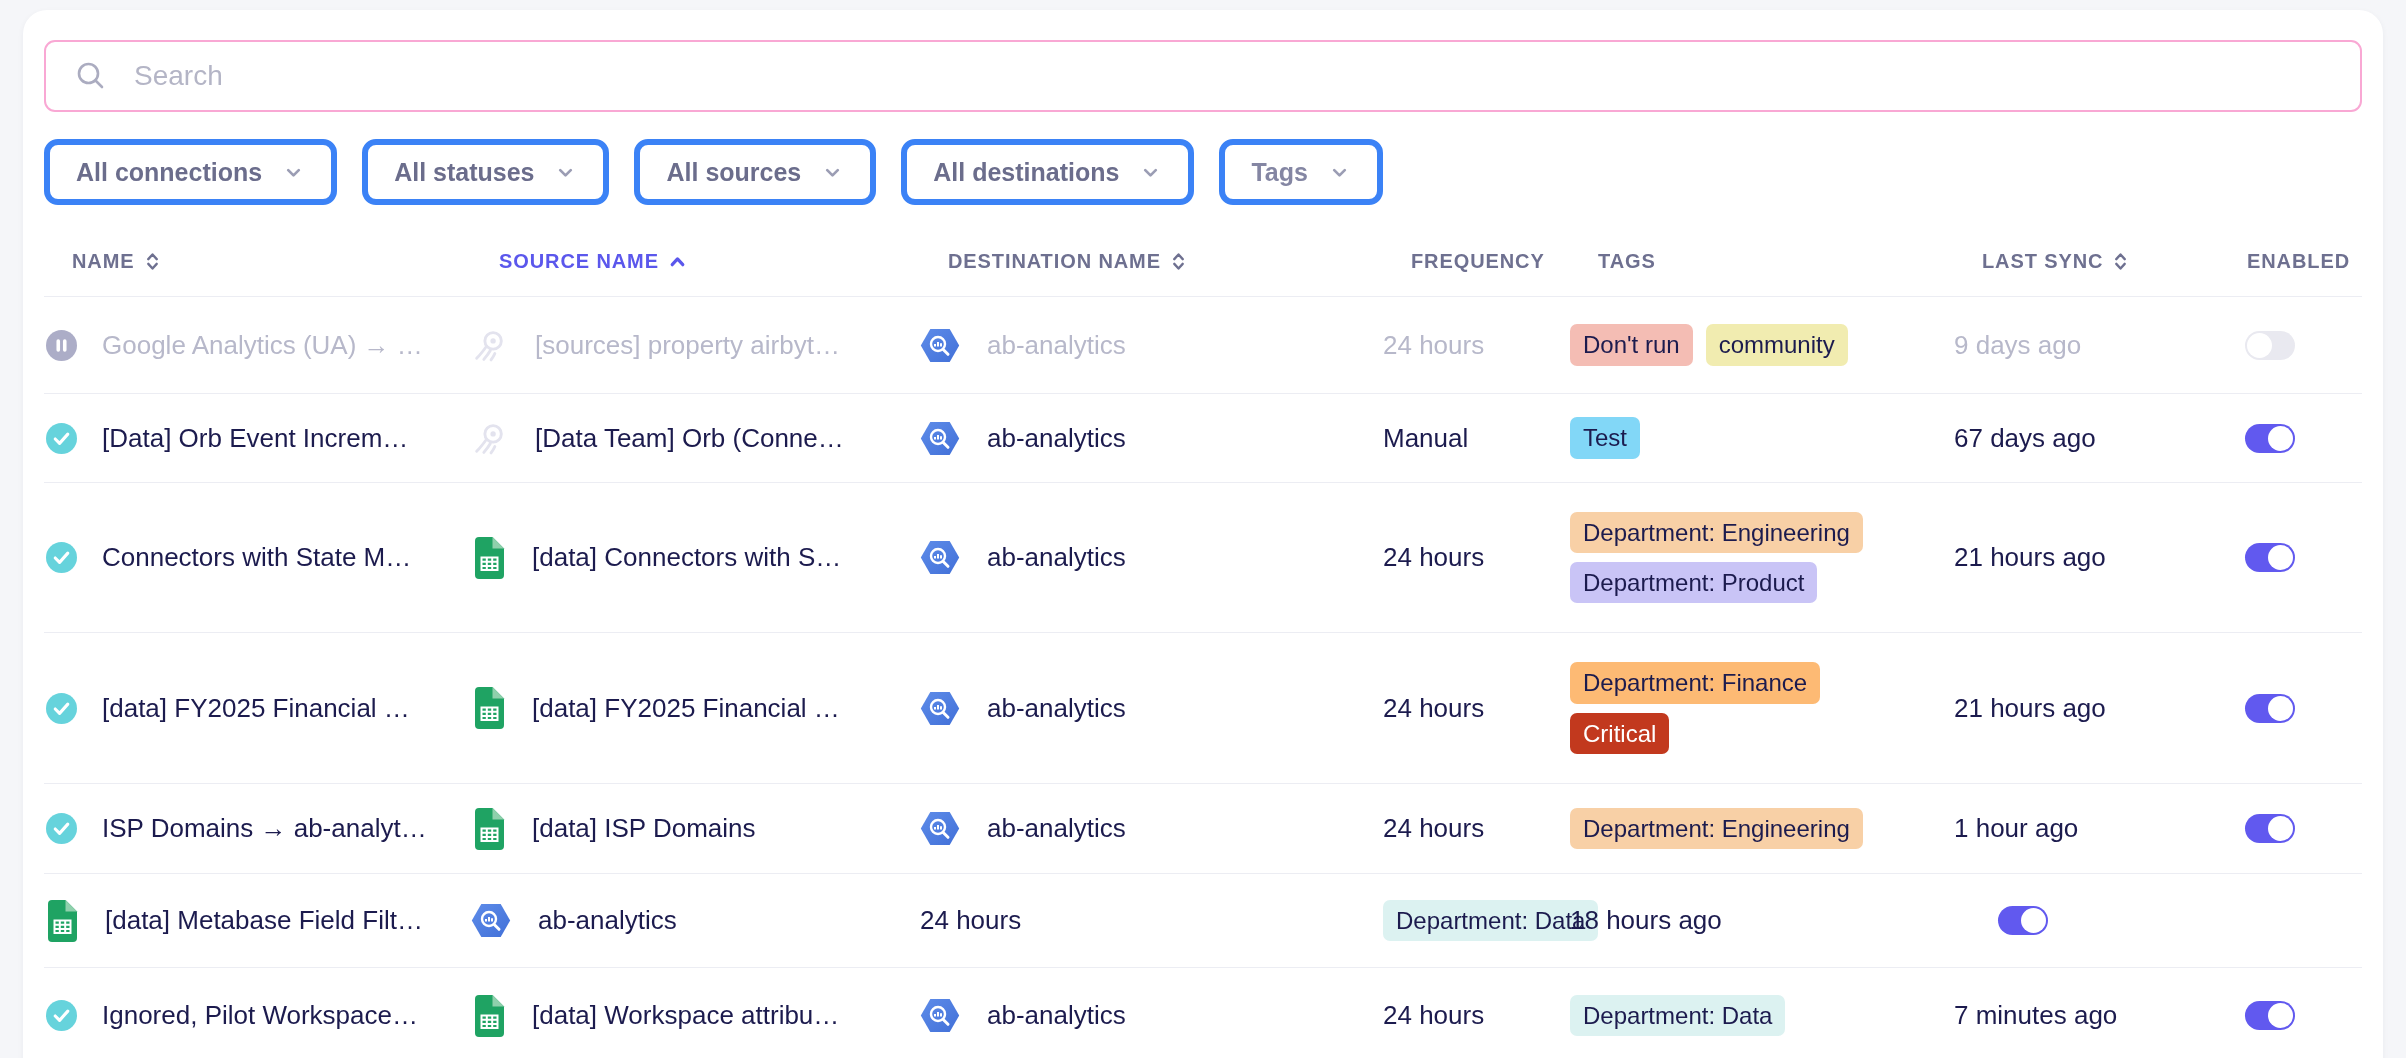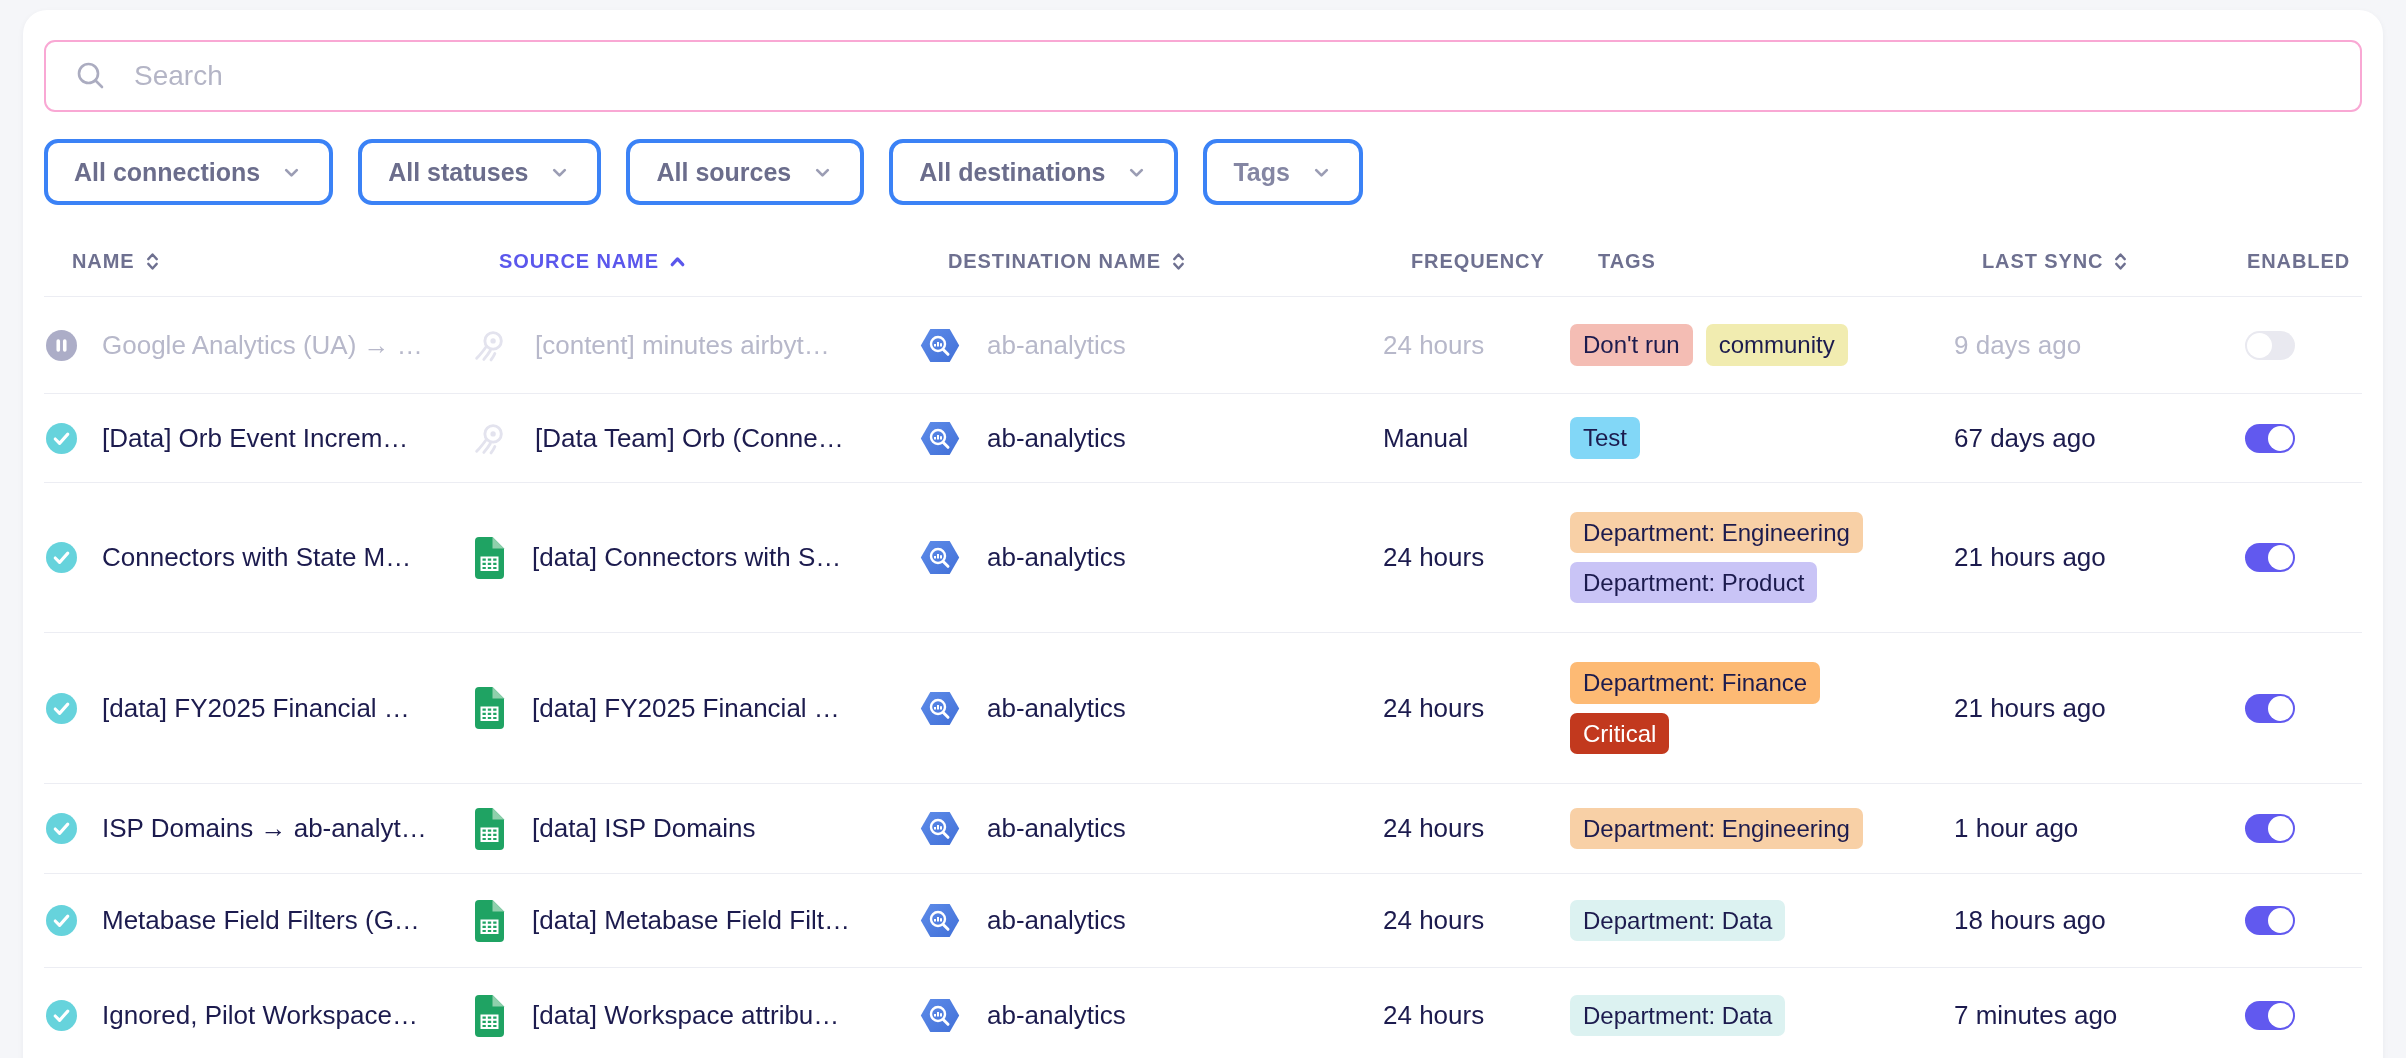--- a/index.html
+++ b/index.html
@@ -12,21 +12,21 @@
 
   
   .search-box { display:flex; align-items:center; gap:26px; height:72px;
     border:2px solid #f9a8d4; border-radius:11px; padding:0 28px; }
   .search-box svg { width:34px; height:34px; color:#ABACC0; flex:0 0 auto; }
   .search-placeholder { font-size:28px; color:#B4B5C6; }
 
   
   .filters { display:flex; gap:25px; margin-top:27px; }
   .filter-btn { display:inline-flex; align-items:center; gap:20px; height:66px;
-    border:4px solid #3b82f6; border-radius:14px; padding:0 26px; background:#fff;
+    border:6px solid #3b82f6; border-radius:14px; padding:0 26px; background:#fff;
     font-size:25px; font-weight:700; color:#6B6D8C; cursor:pointer; }
   .filter-btn svg { width:23px; height:23px; color:#9B9DB4; }
   .filter-btn.light { color:#8486A3; }
 
   
   .table { margin-top:22px; }
   .tr { display:grid; grid-template-columns:427px 449px 463px 187px 384px 247px 1fr;
     align-items:center; border-bottom:1px solid #ECEDF3; }
   .thead { min-height:70px; }
   .th { display:flex; align-items:center; gap:10px; font-size:20px; font-weight:700;
@@ -210,21 +210,21 @@
             </svg>
           </span>
         <span class="cell-text">Google Analytics (UA) → …</span>
       </div>
       <div class="cell src-cell">
         <span class="src-icon orb">
             <svg>
               <use href="#i-orb"></use>
             </svg>
           </span>
-        <span class="cell-text">[content] minutes airbyt…</span>
+        <span class="cell-text">[sources] property airbyt…</span>
       </div>
       <div class="cell dst-cell">
         <span class="dst-icon">
             <svg>
               <use href="#i-bigquery"></use>
             </svg>
           </span>
         <span class="cell-text">ab-analytics</span>
       </div>
       <div class="cell">
@@ -414,28 +414,20 @@
           <span class="cell-text">1 hour ago</span>
         </div>
       <div class="cell toggle-cell">
           <span class="toggle on">
             <span class="knob"></span>
           </span>
         </div>
     </div>
 
     <div class="tr row h6">
-      <div class="cell name-cell">
-        <span class="status-icon">
-            <svg>
-              <use href="#i-check"></use>
-            </svg>
-          </span>
-        <span class="cell-text">Metabase Field Filters (G…</span>
-      </div>
       <div class="cell src-cell">
         <span class="src-icon">
             <svg>
               <use href="#i-sheets"></use>
             </svg>
           </span>
         <span class="cell-text">[data] Metabase Field Filt…</span>
       </div>
       <div class="cell dst-cell">
         <span class="dst-icon">

